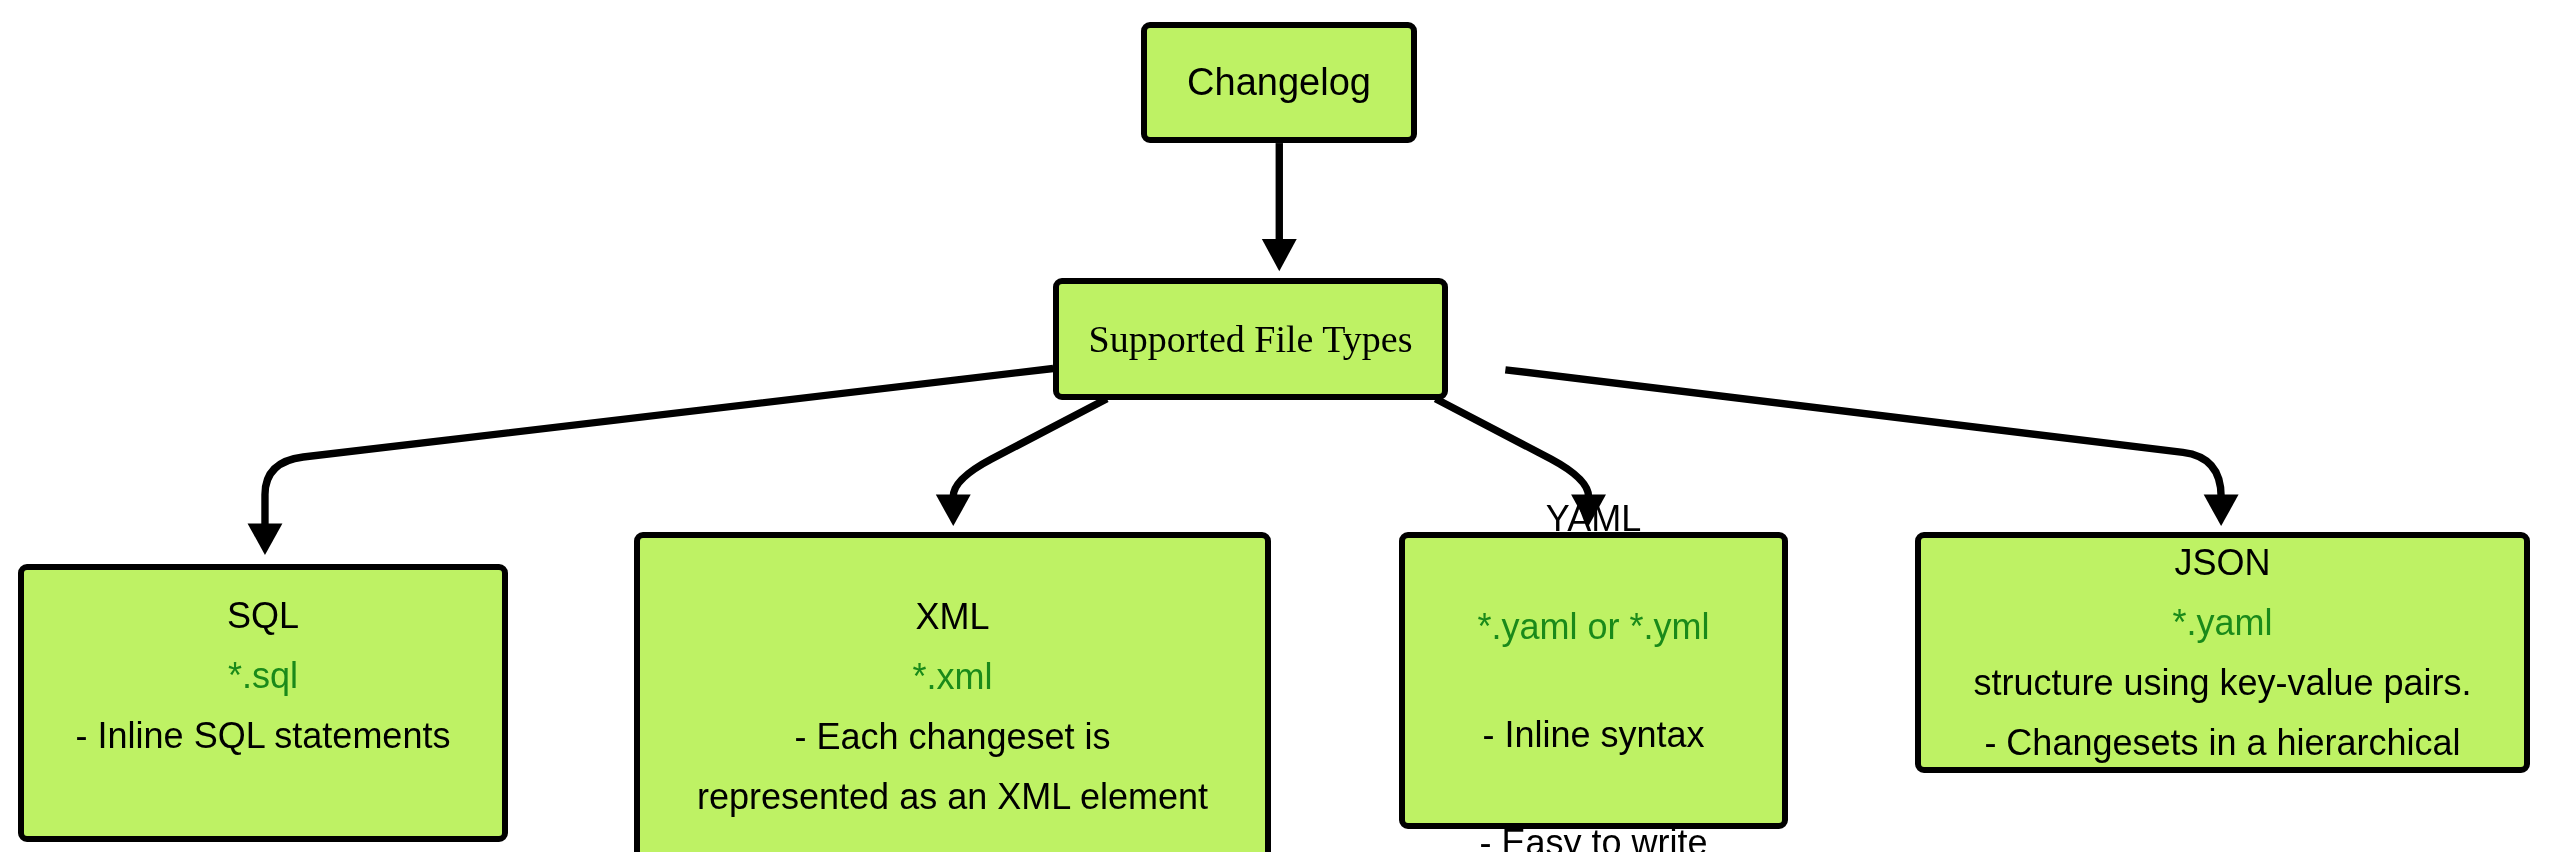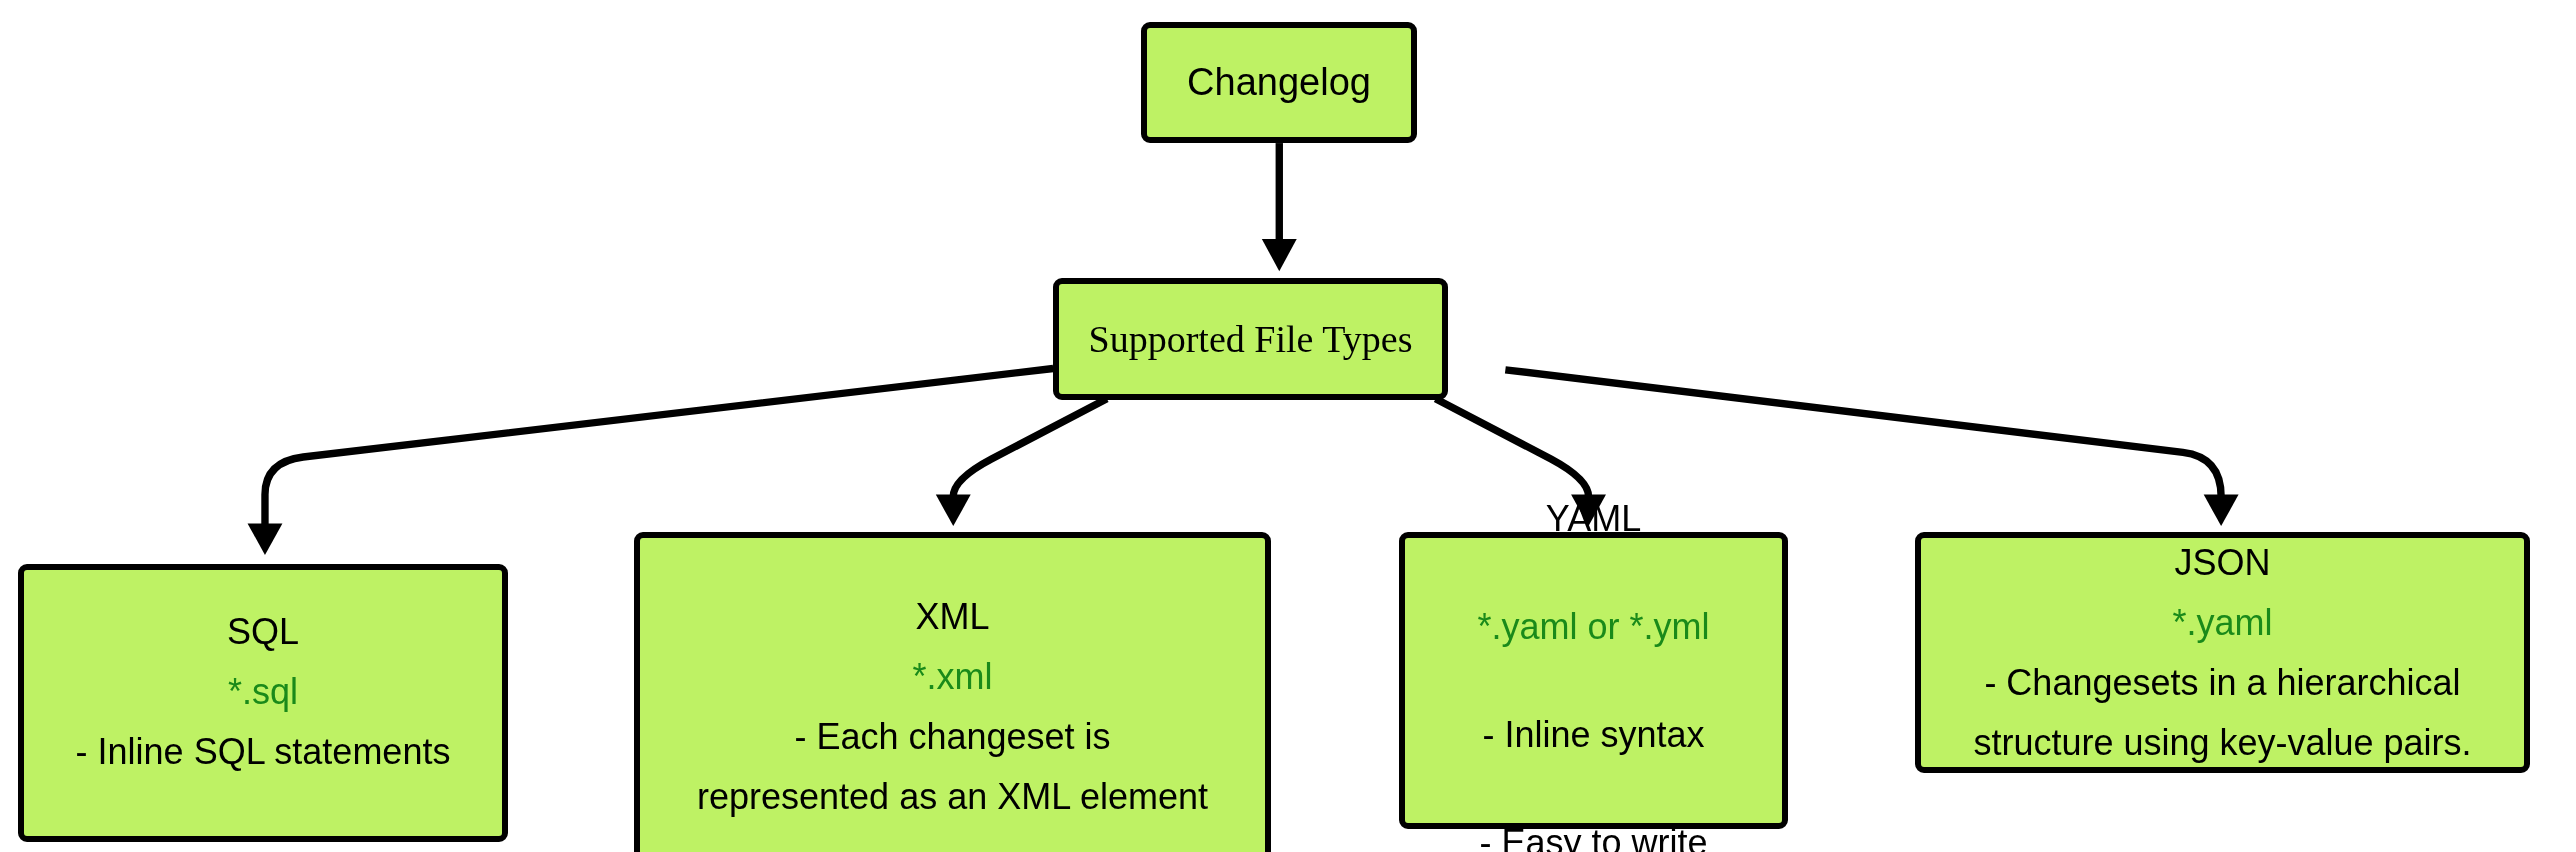--- a/index.html
+++ b/index.html
@@ -87,21 +87,21 @@
   </svg>
 
   <div class="node" id="node-changelog" style="left:1141px; top:21.5px; width:276px; height:121px;">
     <div class="line title">Changelog</div>
   </div>
 
   <div class="node" id="node-hub" style="left:1053px; top:278px; width:395px; height:122px;font-family:Liberation Serif, serif;">
     <div class="line title">Supported File Types</div>
   </div>
 
-  <div class="node" id="node-sql" style="left:18px; top:564px; width:490px; height:278px;justify-content:flex-end;">
+  <div class="node" id="node-sql" style="left:18px; top:564px; width:490px; height:278px;">
     <div class="line title">SQL</div>
     <div class="line pattern">*.sql</div>
     <div class="line desc">- Inline SQL statements</div>
   </div>
 
   <div class="node" id="node-xml" style="left:634px; top:532px; width:637px; height:350px;">
     <div class="line title">XML</div>
     <div class="line pattern">*.xml</div>
     <div class="line desc">- Each changeset is</div>
     <div class="line desc">represented as an XML element</div>
@@ -110,18 +110,18 @@
   <div class="node" id="node-yaml" style="left:1399px; top:532px; width:389px; height:297px;gap:48px;">
     <div class="line title">YAML</div>
     <div class="line pattern">*.yaml or *.yml</div>
     <div class="line desc">- Inline syntax</div>
     <div class="line desc">- Easy to write</div>
   </div>
 
   <div class="node" id="node-json" style="left:1915px; top:532px; width:615px; height:241px;">
     <div class="line title">JSON</div>
     <div class="line pattern">*.yaml</div>
+    <div class="line desc">structure using key-value pairs.</div>
     <div class="line desc">- Changesets in a hierarchical</div>
-    <div class="line desc">structure using key-value pairs.</div>
   </div>
 
 </div>
 
 
 </body></html>

